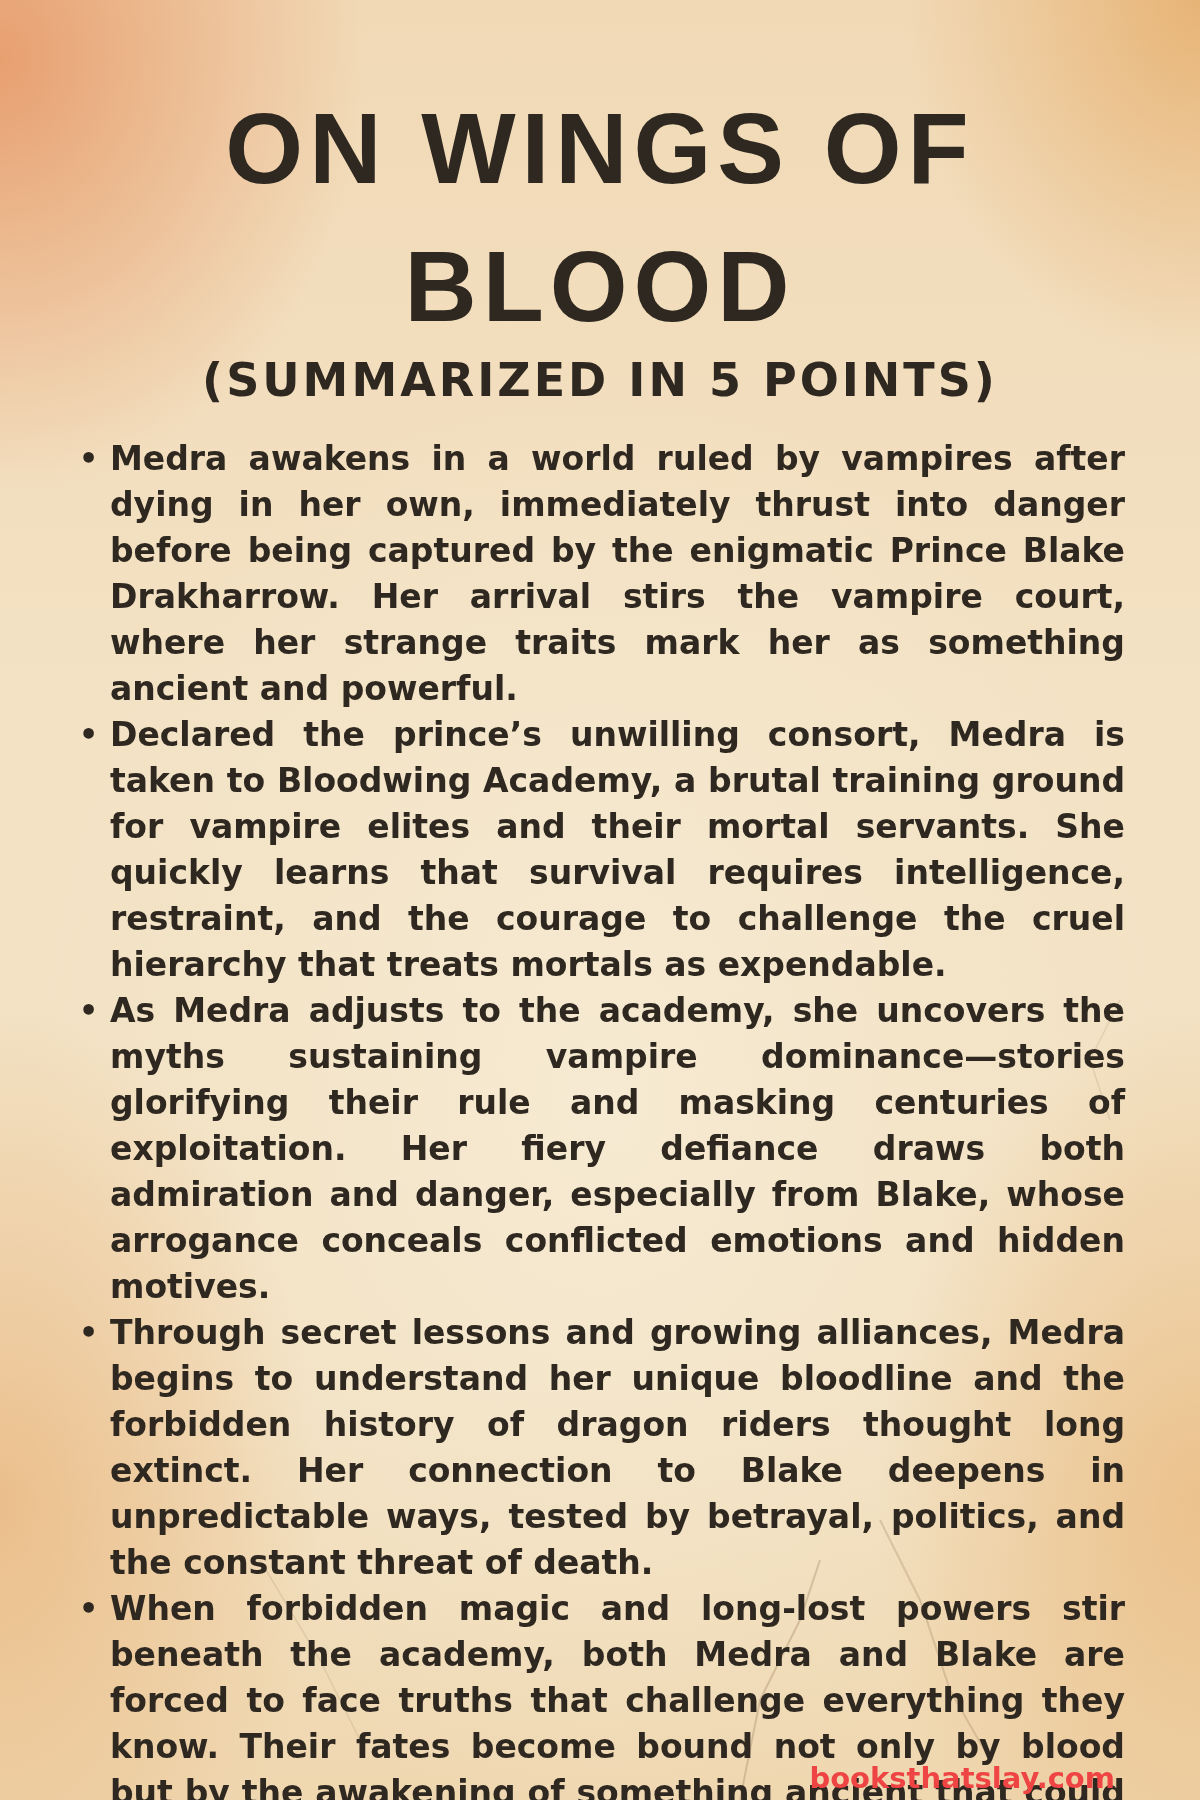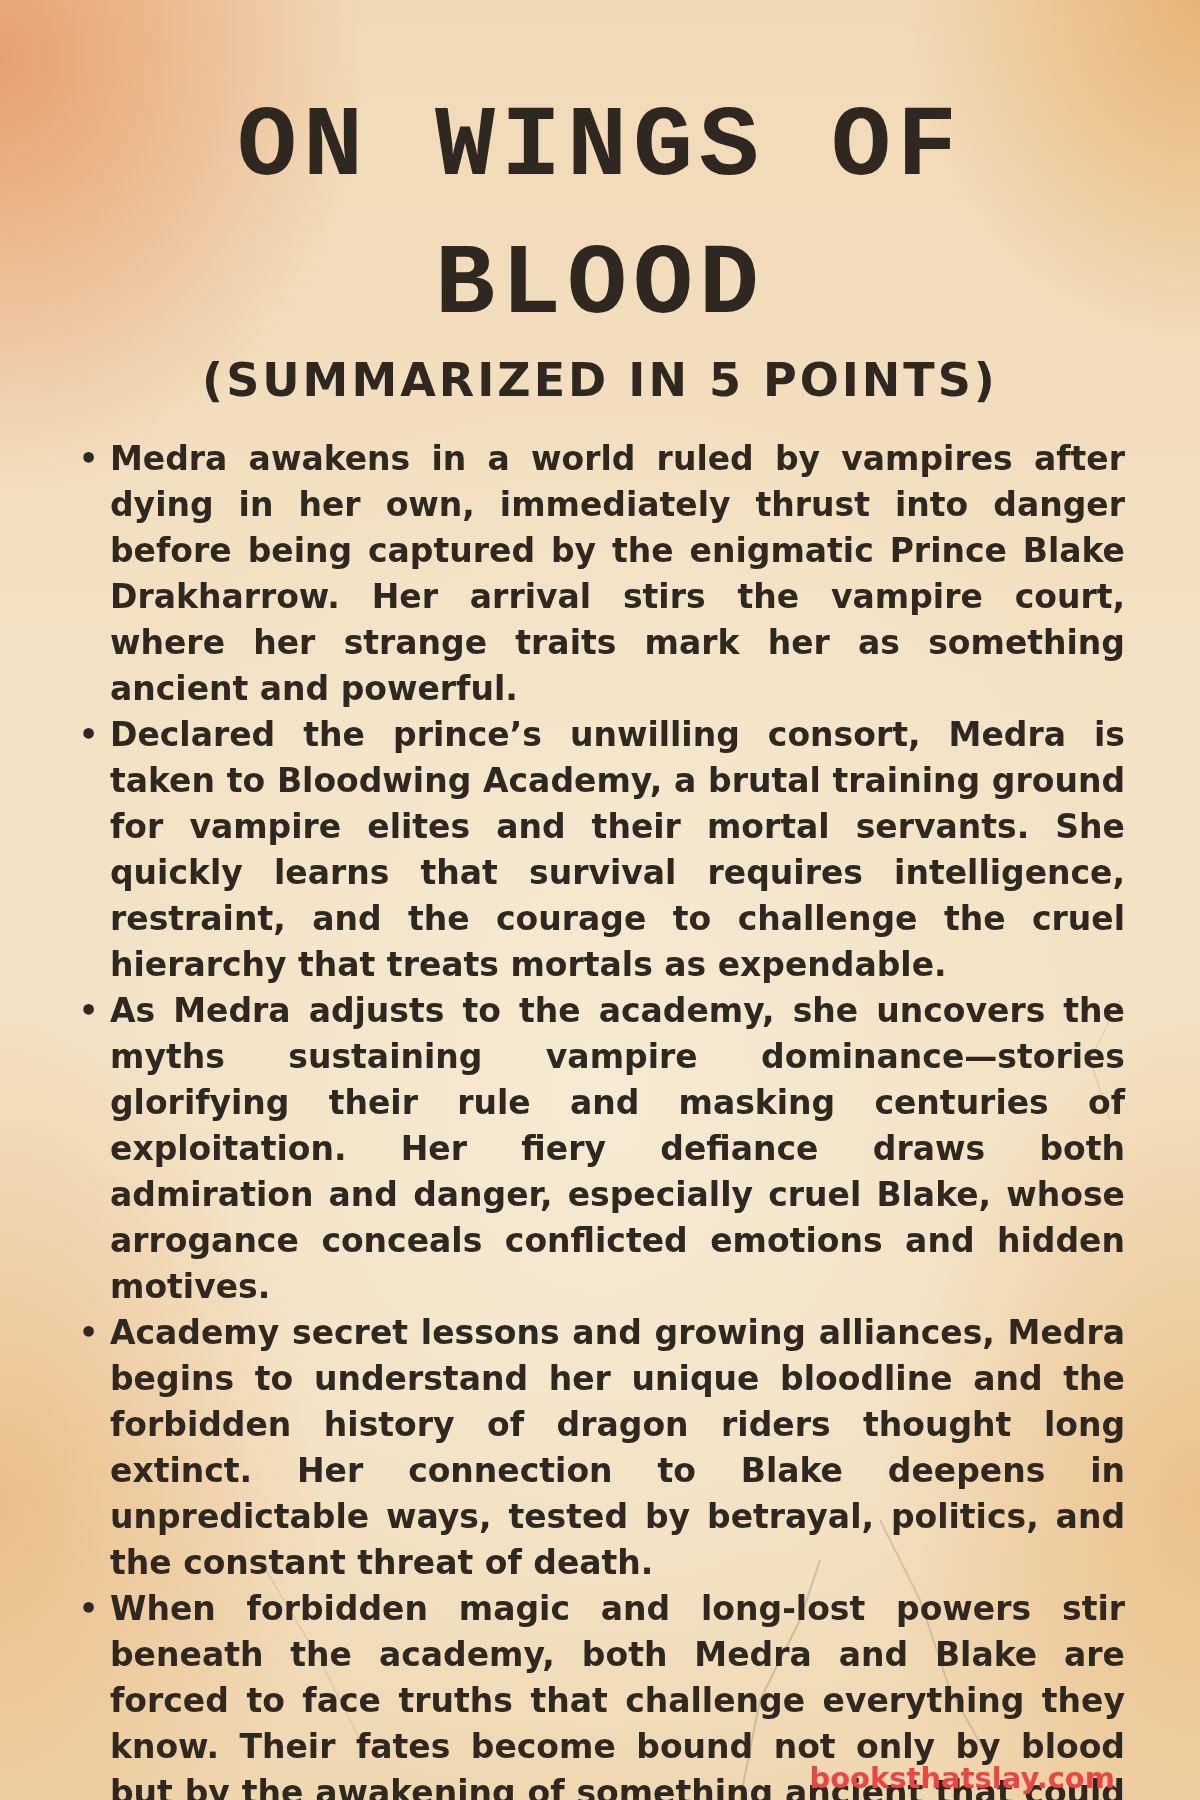--- a/index.html
+++ b/index.html
@@ -15,21 +15,21 @@
         radial-gradient(ellipse 460px 700px at 1200px 1500px, rgba(230,170,100,0.55), rgba(230,170,100,0) 70%),
         radial-gradient(ellipse 700px 900px at 600px 1100px, #f6ead2, rgba(246,234,210,0) 80%),
         linear-gradient(180deg, #f1d9b6 0%, #f3e2c4 40%, #f2e1c2 75%, #efd7b0 100%);
     }
     .crack {
       position: absolute; left: 0; top: 0; width: 1200px; height: 1800px;
       pointer-events: none;
     }
     .title {
       position: absolute; left: 0; width: 1200px; text-align: center;
-      font-family: Liberation Mono, monospace; font-weight: bold;
+      font-family: Liberation Sans, sans-serif; font-weight: bold;
       letter-spacing: 6px; text-transform: uppercase;
       margin: 0;
     }
     .title.l1 { top: 88px; font-size: 100px; line-height: 120px; }
     .title.l2 { top: 226px; font-size: 100px; line-height: 120px; }
     .subtitle {
       position: absolute; left: 0; width: 1200px; top: 350px;
       text-align: center; font-weight: bold; font-size: 46px; line-height: 60px;
       letter-spacing: 3px; text-transform: uppercase;
     }
@@ -68,25 +68,25 @@
   <li class="point">
     <span class="bullet">•</span>
     <span>Medra awakens in a world ruled by vampires after dying in her own, immediately thrust into danger before being captured by the enigmatic Prince Blake Drakharrow. Her arrival stirs the vampire court, where her strange traits mark her as something ancient and powerful.</span>
   </li>
   <li class="point">
     <span class="bullet">•</span>
     <span>Declared the prince’s unwilling consort, Medra is taken to Bloodwing Academy, a brutal training ground for vampire elites and their mortal servants. She quickly learns that survival requires intelligence, restraint, and the courage to challenge the cruel hierarchy that treats mortals as expendable.</span>
   </li>
   <li class="point">
     <span class="bullet">•</span>
-    <span>As Medra adjusts to the academy, she uncovers the myths sustaining vampire dominance—stories glorifying their rule and masking centuries of exploitation. Her fiery defiance draws both admiration and danger, especially cruel Blake, whose arrogance conceals conflicted emotions and hidden motives.</span>
+    <span>As Medra adjusts to the academy, she uncovers the myths sustaining vampire dominance—stories glorifying their rule and masking centuries of exploitation. Her fiery defiance draws both admiration and danger, especially from Blake, whose arrogance conceals conflicted emotions and hidden motives.</span>
   </li>
   <li class="point">
     <span class="bullet">•</span>
-    <span>Academy secret lessons and growing alliances, Medra begins to understand her unique bloodline and the forbidden history of dragon riders thought long extinct. Her connection to Blake deepens in unpredictable ways, tested by betrayal, politics, and the constant threat of death.</span>
+    <span>Through secret lessons and growing alliances, Medra begins to understand her unique bloodline and the forbidden history of dragon riders thought long extinct. Her connection to Blake deepens in unpredictable ways, tested by betrayal, politics, and the constant threat of death.</span>
   </li>
   <li class="point">
     <span class="bullet">•</span>
     <span>When forbidden magic and long-lost powers stir beneath the academy, both Medra and Blake are forced to face truths that challenge everything they know. Their fates become bound not only by blood but by the awakening of something ancient that could remake their world.</span>
   </li>
 </ul>
 
 <div class="credit">booksthatslay.com</div>
 
 </body></html>

